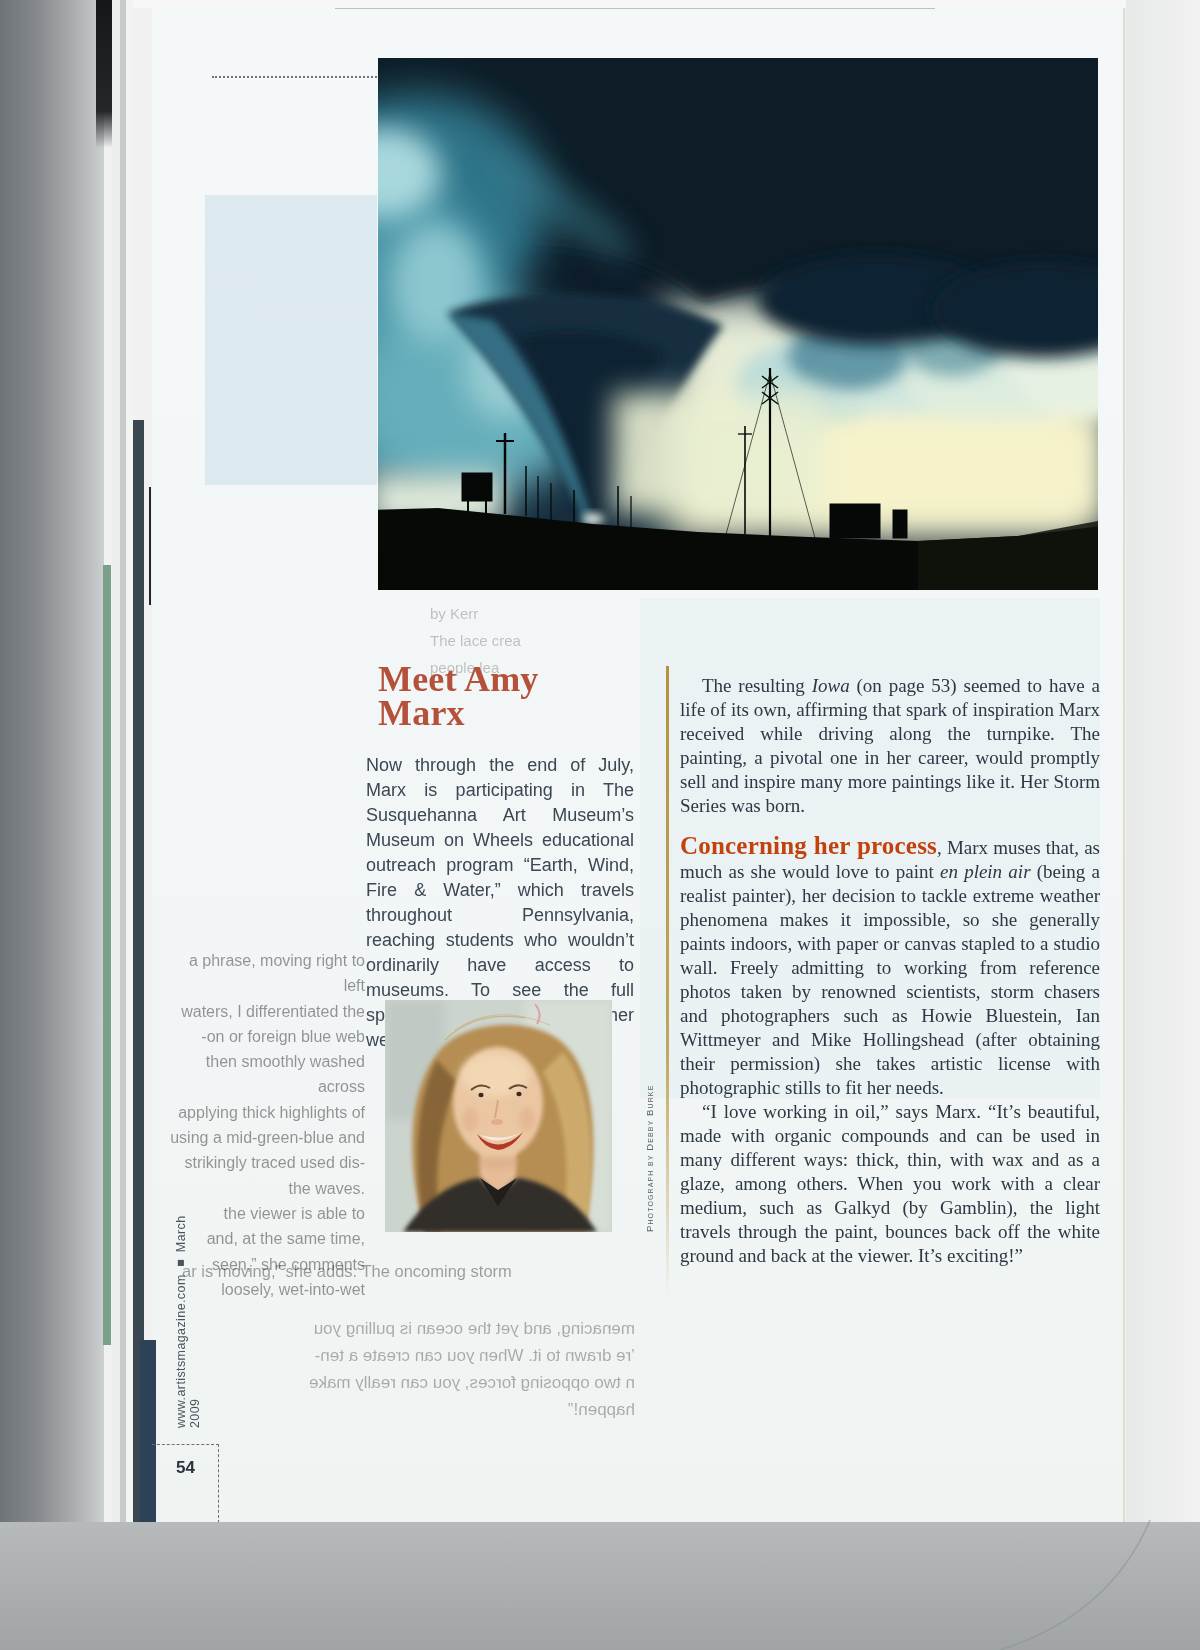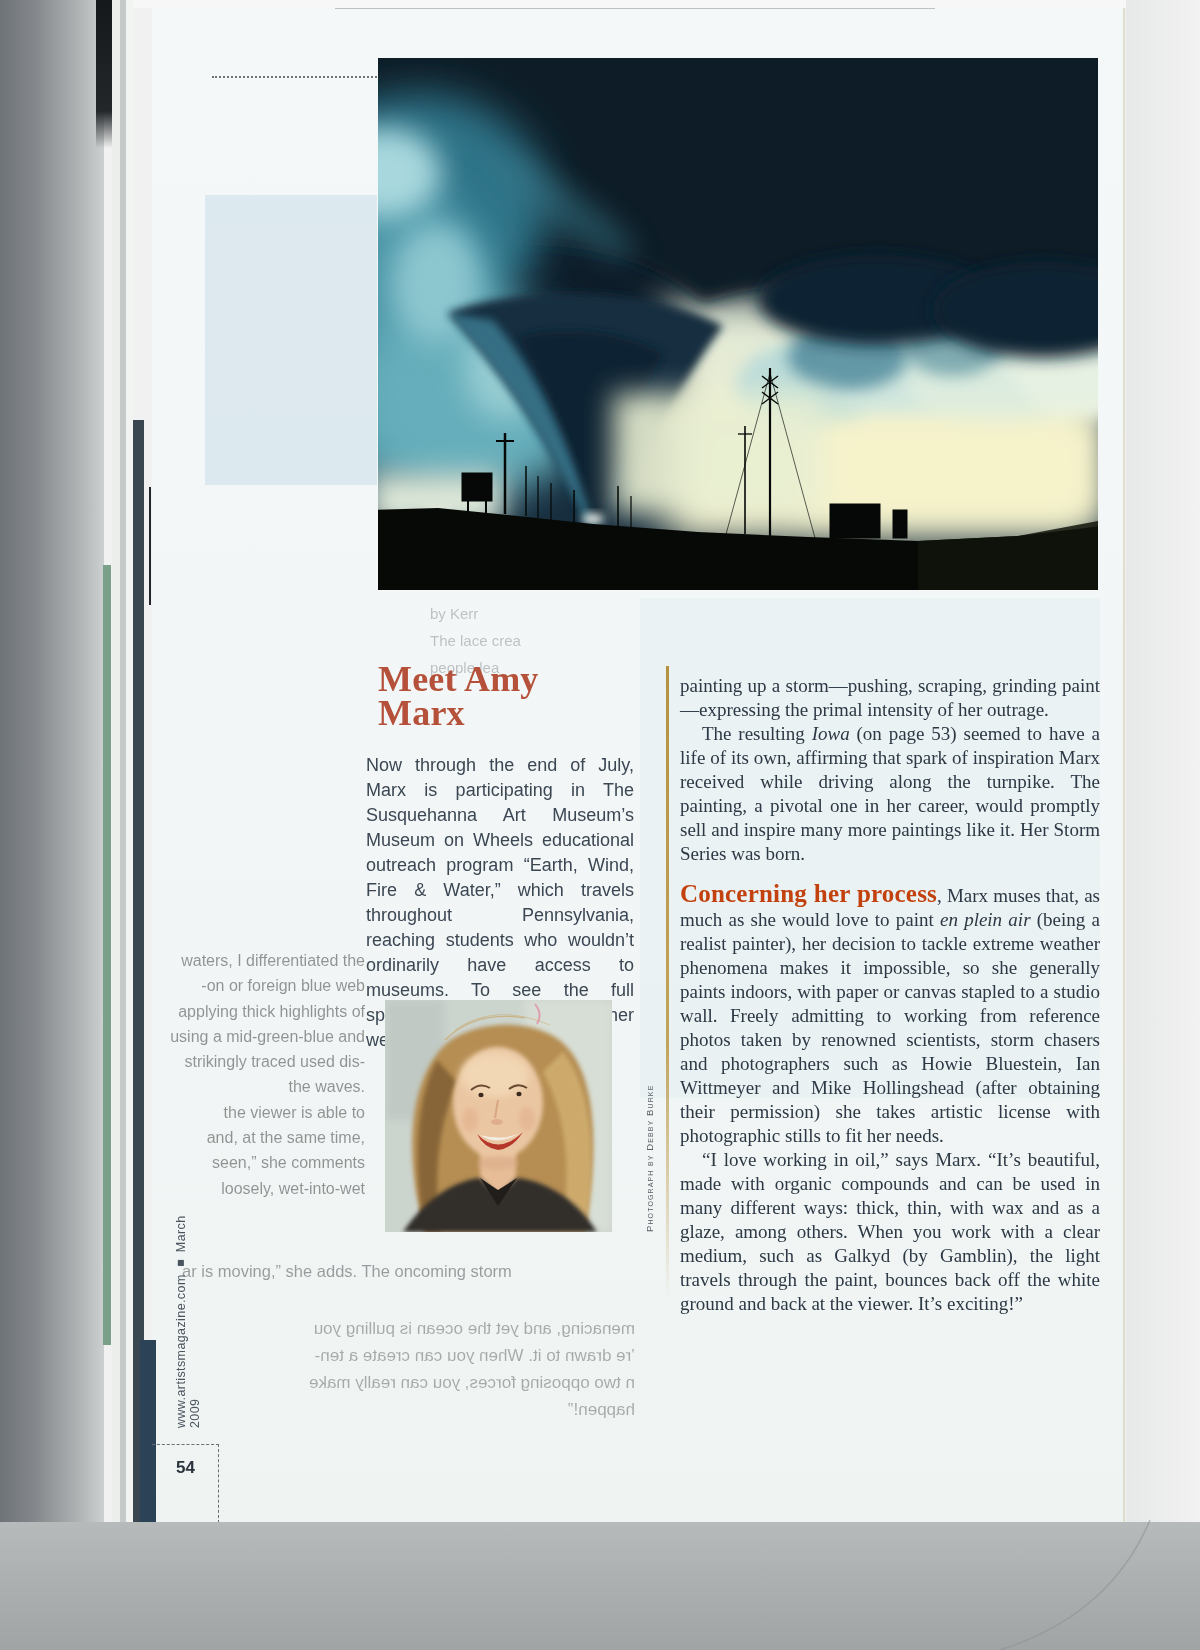--- a/index.html
+++ b/index.html
@@ -91,22 +91,24 @@
 <div class="topedge"></div>
 <div class="blkline"></div>
 <div class="strip strip-navy-bottom"></div>
 
 <div class="st stB">
   <div>by Kerr</div>
   <div>The lace crea</div>
   <div>people lea</div>
 </div>
 <div class="st stC">
+  <div>a phrase, moving right to left</div>
   <div>waters, I differentiated the</div>
   <div>-on or foreign blue web</div>
+  <div>then smoothly washed across</div>
   <div>applying thick highlights of</div>
   <div>using a mid-green-blue and</div>
   <div>strikingly traced used dis-</div>
   <div>the waves.</div>
   <div>the viewer is able to</div>
   <div>and, at the same time,</div>
   <div>seen,” she comments</div>
   <div>loosely, wet-into-wet</div>
 </div>
 <div class="st stC2">
@@ -251,21 +253,20 @@
   <path d="M95,178 L113,206 L132,178 L113,190 Z" fill="#201d1a"></path>
   <path d="M150,4 q8,10 2,20" stroke="#e08fa0" stroke-width="2" fill="none" opacity=".8"></path>
 </svg>
 </div>
 
 <div class="credit">
   <span>Photograph by Debby Burke</span>
 </div>
 
 <div class="main-col">
-  <p>painting up a storm—pushing, scraping, grinding paint—expressing the primal intensity of her outrage.</p>
   <p class="indent"><span>The resulting </span><span class="ital">Iowa</span><span> (on page 53) seemed to have a life of its own, affirming that spark of inspiration Marx received while driving along the turnpike. The painting, a pivotal one in her career, would promptly sell and inspire many more paintings like it. Her Storm Series was born.</span></p>
   <p class="sect"><span class="runin">Concerning her process</span><span>, Marx muses that, as much as she would love to paint </span><span class="ital">en plein air</span><span> (being a realist painter), her decision to tackle extreme weather phenomena makes it impossible, so she generally paints indoors, with paper or canvas stapled to a studio wall. Freely admitting to working from reference photos taken by renowned scientists, storm chasers and photographers such as Howie Bluestein, Ian Wittmeyer and Mike Hollingshead (after obtaining their permission) she takes artistic license with photographic stills to fit her needs.</span></p>
   <p class="indent">“I love working in oil,” says Marx. “It’s beautiful, made with organic compounds and can be used in many different ways: thick, thin, with wax and as a glaze, among others. When you work with a clear medium, such as Galkyd (by Gamblin), the light travels through the paint, bounces back off the white ground and back at the viewer. It’s exciting!”</p>
 </div>
 
 <div class="vfooter">
   <span>www.artistsmagazine.com ■ March 2009</span>
 </div>
 <div class="pn-box"></div>
 <div class="pn">54</div>

